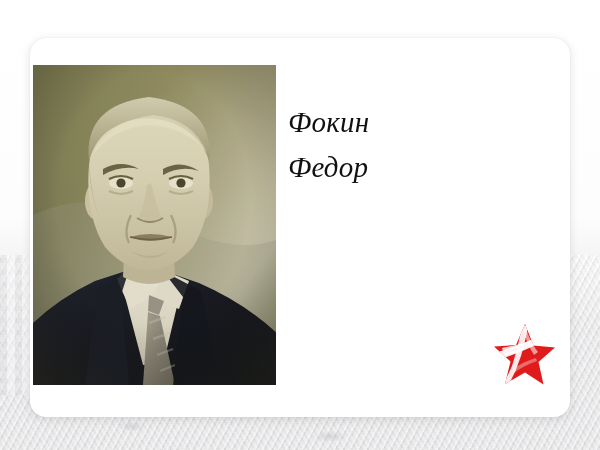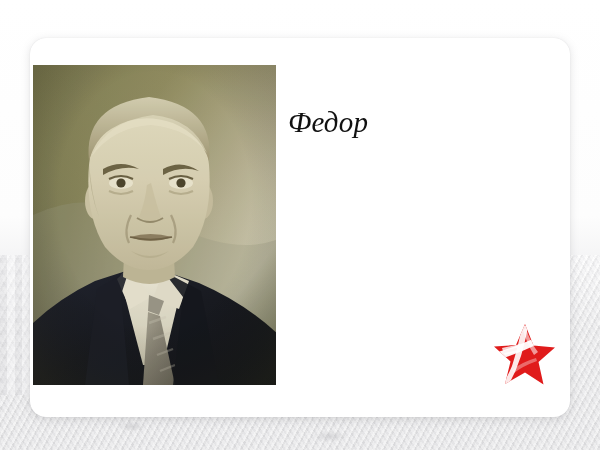--- a/index.html
+++ b/index.html
@@ -242,20 +242,21 @@
       <path d="M97 172 Q 117 177 139 172" stroke="#6f6147" stroke-width="1.6" fill="none"></path>
 
       <path d="M98 186 Q 117 196 136 186 Q 117 200 98 186 Z" fill="#b5ab8c" opacity=".6"></path>
 
       <rect x="0" y="0" width="243" height="320" fill="url(#vign)"></rect>
       <rect x="0" y="0" width="243" height="320" fill="#6b6430" opacity=".06"></rect>
     </svg>
   </div>
 
   <div class="name-block">
+    <div class="name-line">Фокин</div>
     <div class="name-line">Федор</div>
   </div>
 
   <div class="star">
     <svg viewBox="0 0 64 66">
       <defs>
         <clipPath id="starclip">
           <path d="M33 2 L41.5 23.5 L63 25.5 L46.5 40 L51.5 62.5 L33 50.5 L13 62 L18.5 39.5 L2 24.5 L24 23 Z"></path>
         </clipPath>
       </defs>

